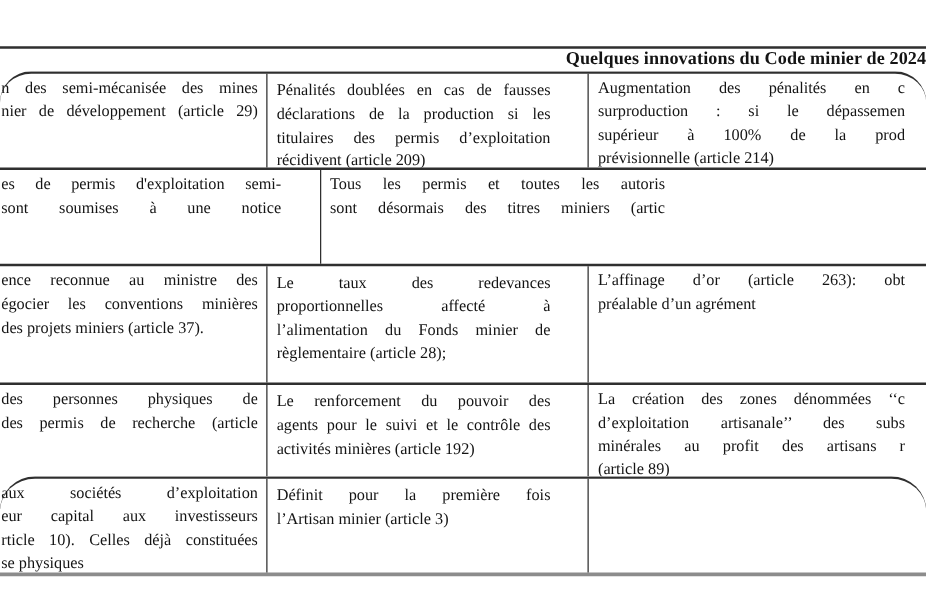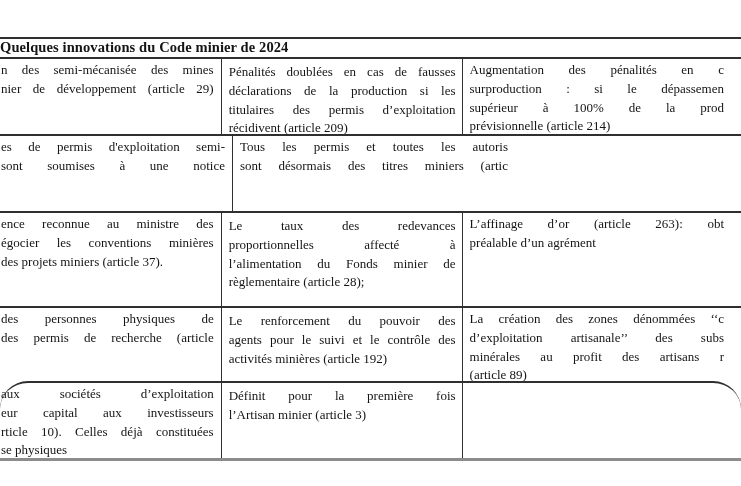--- a/index.html
+++ b/index.html
@@ -4,32 +4,32 @@
 <style>
   html,body{margin:0;padding:0;background:#ffffff;}
   .page{
     position:relative;width:741px;height:486px;background:#ffffff;overflow:hidden;
     font-family:"Liberation Serif","DejaVu Serif",serif;color:#141414;
   }
   .doc-table{position:absolute;left:0;top:37px;width:741px;border-bottom:3px solid #8c8c8c;}
   .t-row{display:flex;box-sizing:border-box;border-top:2px solid #2f2f2f;}
   .title-row{height:20px;}
   .title-cell{
-    flex:1;text-align:left;font-weight:bold;font-size:14.5px;line-height:17px;
+    flex:1;text-align:right;font-weight:bold;font-size:14.5px;line-height:17px;
     letter-spacing:.1px;
   }
-  .r1{height:77px;}
+  .r1{height:77px;border-radius:25px;}
   .r2{height:77px;}
   .r3{height:95px;}
   .r4{height:75px;}
   .r5{height:77px;border-radius:28px;}
   .cell{box-sizing:border-box;font-size:13px;line-height:18.8px;overflow:hidden;}
   .cell-left{width:232px;padding:2px 7px 0 1px;}
   .cell-mid{width:253px;padding:4px 6px 0 7px;border-left:1.5px solid #2f2f2f;}
-  .cell-right{width:293px;padding:2px 17px 0 7px;border-left:1.5px solid #2f2f2f;}
+  .cell-right{width:293px;padding:2px 17px 0 7px;border-left:1.5px solid #2f2f2f;margin-left:24px;}
   .ln{
     text-align:justify;text-align-last:justify;
     max-height:19px;overflow:hidden;hyphens:none;
   }
   .ln.last{text-align:right;text-align-last:left;white-space:nowrap;}
 </style>
 </head>
 <body>
 
 <div class="page">

